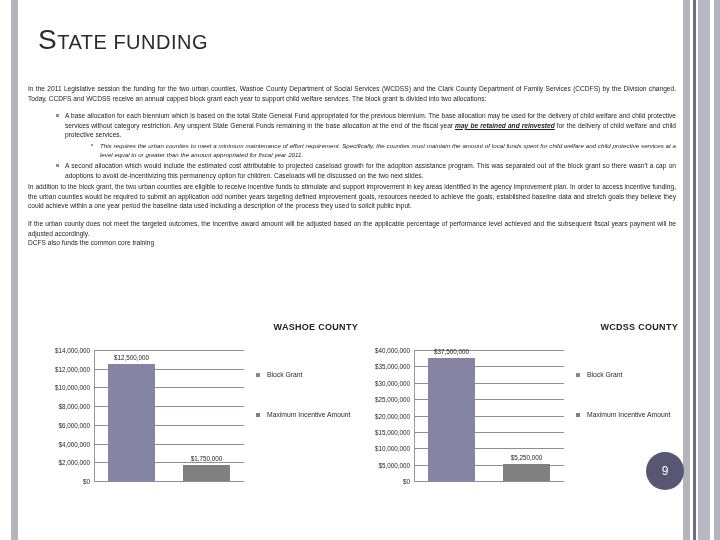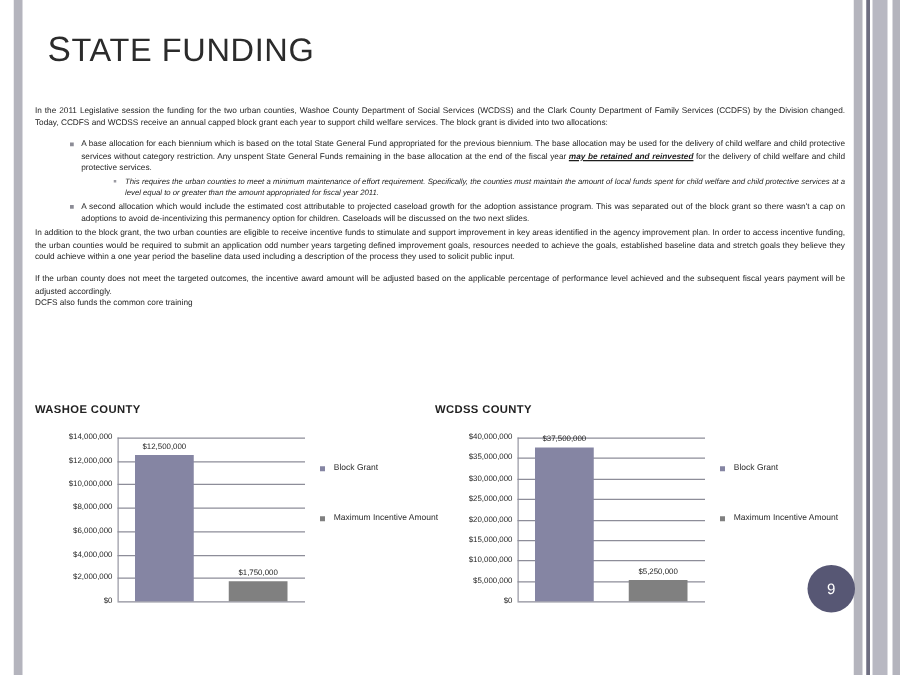--- a/index.html
+++ b/index.html
@@ -40,21 +40,21 @@
   .title {
     position: absolute;
     left: 38px;
     top: 24px;
     color: #2b2b2b;
     font-weight: normal;
     letter-spacing: 0.5px;
     white-space: nowrap;
   }
   .title .cap   { font-size: 28px; }
-  .title .rest  { font-size: 26px; text-align: right; }
+  .title .rest  { font-size: 20px; text-align: right; }
 
   
   .body-text {
     position: absolute;
     left: 28px;
     top: 84px;
     width: 648px;
     color: #1d1d1d;
     font-size: 6.6px;
     line-height: 9.6px;
@@ -106,21 +106,21 @@
     position: absolute;
     top: 322px;
     height: 175px;
   }
   #chart-washoe { left: 28px;  width: 330px; }
   #chart-clark  { left: 348px; width: 330px; }
 
   .chart-title {
     position: absolute;
     top: 0; left: 0; right: 0;
-    text-align: left;
+    text-align: right;
     font-size: 9px;
     font-weight: bold;
     color: #222;
     letter-spacing: 0.3px;
   }
   .plot-area {
     position: absolute;
     top: 28px;
     left: 66px;
     width: 150px;

